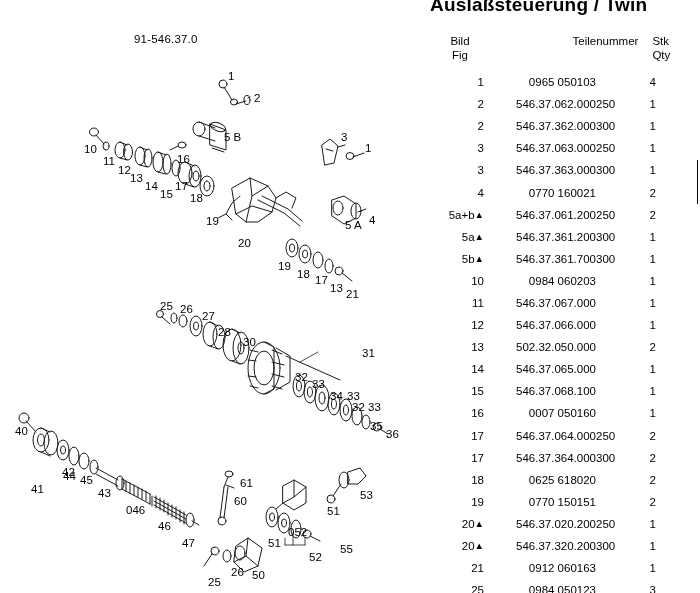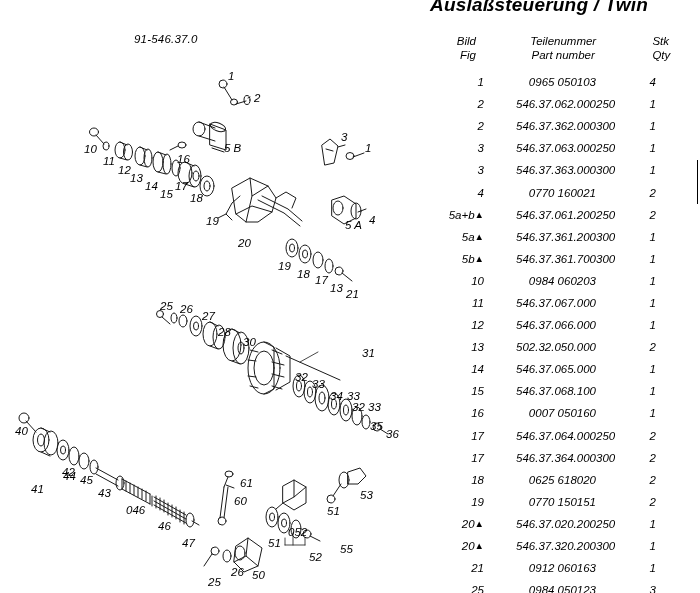--- a/index.html
+++ b/index.html
@@ -12,21 +12,20 @@
     height: 593px;
     font-family: "Liberation Sans", sans-serif;
     color: #000000;
     position: relative;
     overflow: hidden;
   }
   #page {
     position: relative;
     width: 628px;
     height: 593px;
-    font-style: italic;
   }
 
   
   .doc-title {
     position: absolute;
     top: -6px;
     left: 430px;
     font-size: 19px;
     font-weight: bold;
     letter-spacing: 0.2px;
@@ -50,26 +49,26 @@
     width: 262px;
     font-size: 11.5px;
   }
   .table-head {
     display: flex;
     line-height: 1.25;
     margin-bottom: 9px;
   }
   .th-fig {
     width: 34px;
-    text-align: right;
+    text-align: center;
     margin-left: 16px;
   }
   .th-part {
     width: 160px;
-    text-align: center;
+    text-align: right;
     padding-left: 12px;
   }
   .th-qty {
     width: 40px;
     text-align: left;
     padding-left: 14px;
   }
   .th-line2 {
     display: block;
   }
@@ -309,21 +308,21 @@
         <path d="M285 545 L305 545" stroke-width="0.8"></path>
         <path d="M285 545 L285 538" stroke-width="0.8"></path>
         <path d="M305 545 L305 538" stroke-width="0.8"></path>
         <path d="M318 352 L300 362" stroke-width="0.8"></path>
       </g>
     </svg>
 
     <div id="callouts">
         <div class="lbl" style="left: 228px; top: 70px;">1</div>
         <div class="lbl" style="left: 254px; top: 92px;">2</div>
-        <div class="lbl" style="left: 224px; top: 131px; margin-top: 11px;">5 B</div>
+        <div class="lbl" style="left: 224px; top: 131px;">5 B</div>
         <div class="lbl" style="left: 341px; top: 131px;">3</div>
         <div class="lbl" style="left: 365px; top: 142px;">1</div>
         <div class="lbl" style="left: 84px; top: 143px;">10</div>
         <div class="lbl" style="left: 103px; top: 155px;">11</div>
         <div class="lbl" style="left: 118px; top: 164px;">12</div>
         <div class="lbl" style="left: 177px; top: 153px;">16</div>
         <div class="lbl" style="left: 130px; top: 172px;">13</div>
         <div class="lbl" style="left: 145px; top: 180px;">14</div>
         <div class="lbl" style="left: 160px; top: 188px;">15</div>
         <div class="lbl" style="left: 175px; top: 180px;">17</div>
@@ -375,21 +374,20 @@
   </div>
 
   <div class="parts-table">
     <div class="table-head">
       <div class="th-fig">
         <span class="th-line2">Bild</span>
         <span class="th-line2">Fig</span>
       </div>
       <div class="th-part">
         <span class="th-line2">Teilenummer</span>
-        <span class="th-line2">Part number</span>
       </div>
       <div class="th-qty">
         <span class="th-line2">Stk</span>
         <span class="th-line2">Qty</span>
       </div>
     </div>
     <div id="table-body">
         <div class="row">
           <div class="c-fig"><span>1</span></div>
           <div class="c-part">0965 050103</div>

